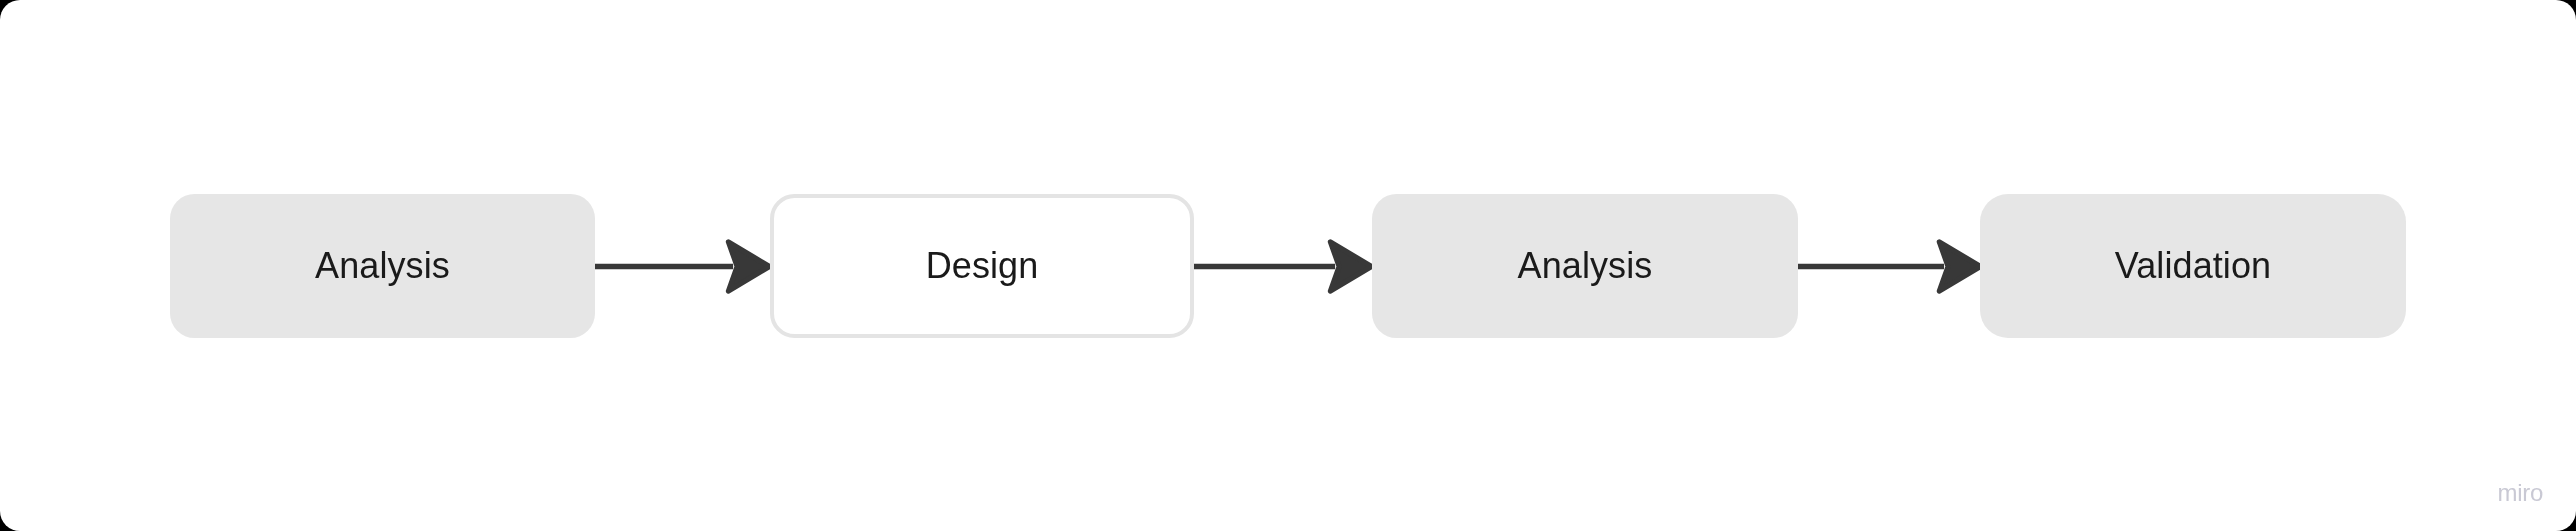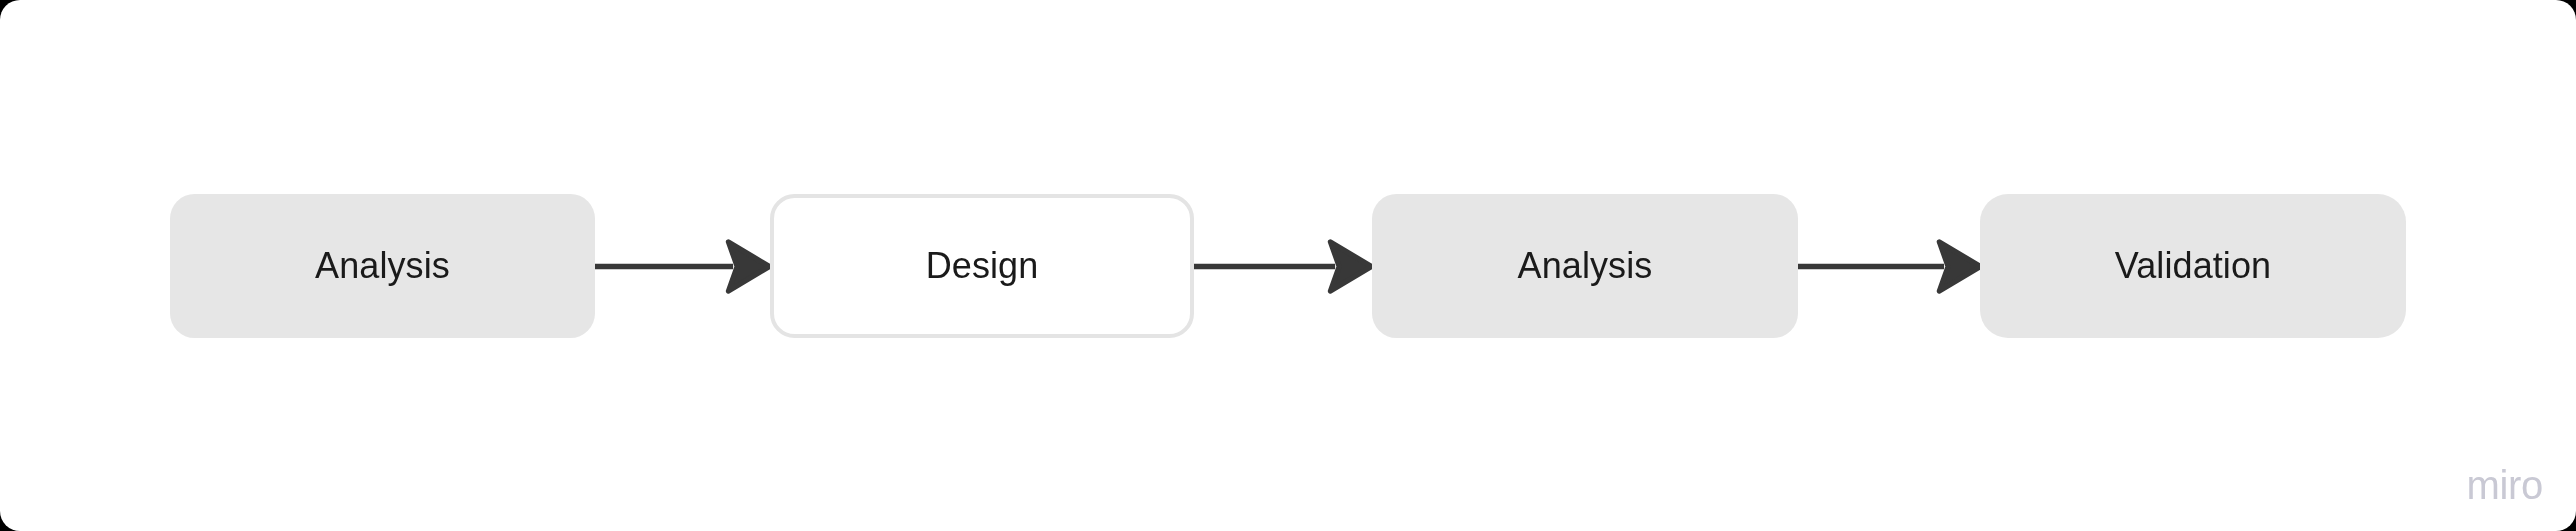--- a/index.html
+++ b/index.html
@@ -83,21 +83,21 @@
     width: 100%;
     height: 100%;
   }
 
   
   #watermark {
     position: absolute;
     right: 33px;
     bottom: 26px;
     font-family: "Liberation Sans", sans-serif;
-    font-size: 40px;
+    font-size: 24px;
     font-weight: 400;
     color: #c9c9d4;
     letter-spacing: -0.3px;
     line-height: 1;
     user-select: none;
   }
 </style>
 </head>
 <body>
 

